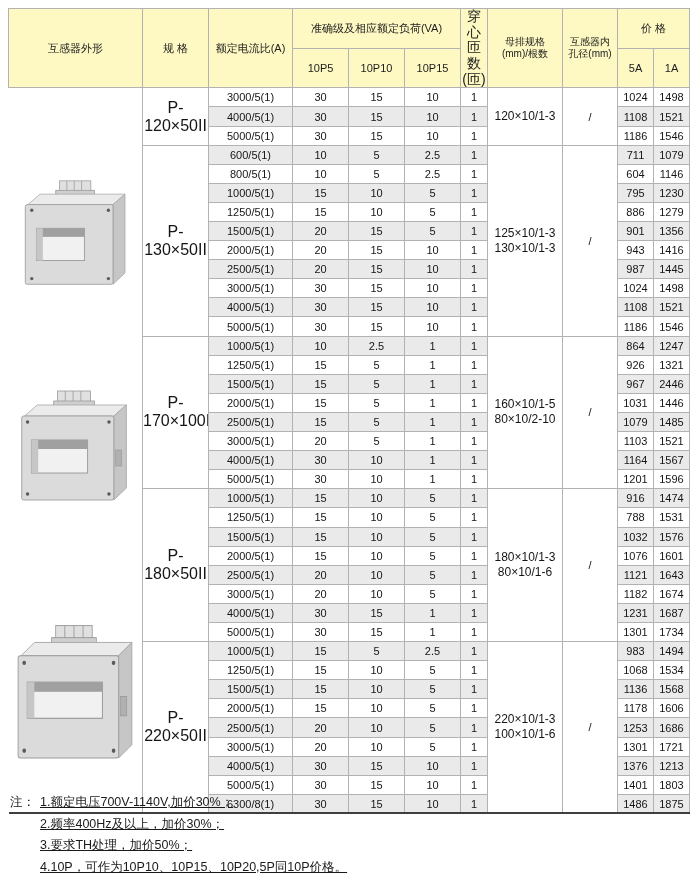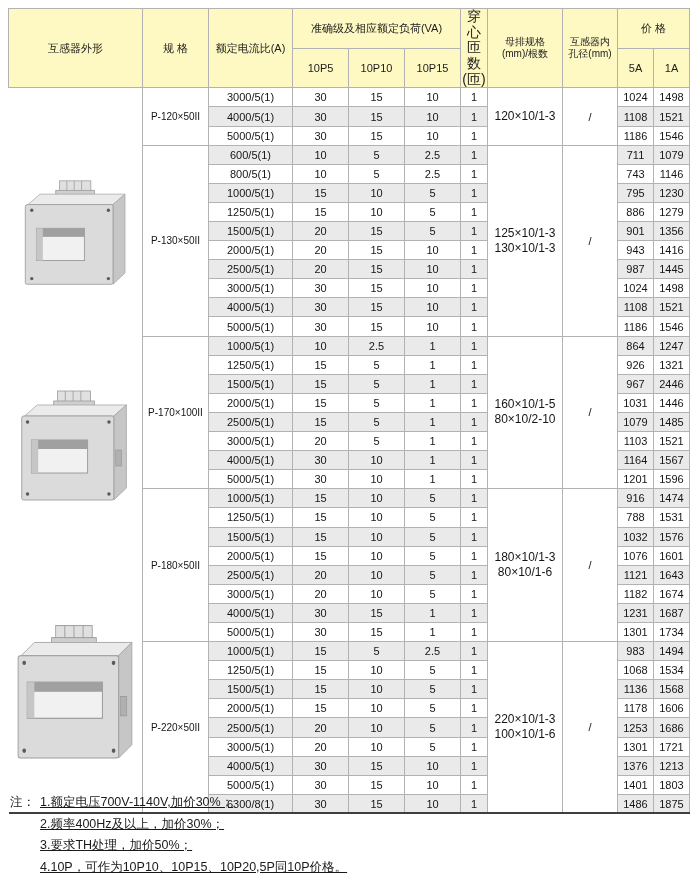--- a/index.html
+++ b/index.html
@@ -11,21 +11,21 @@
     border-bottom:2px solid #3f3f3f; }
   th, td { border:1px solid #b2b2b2; text-align:center; vertical-align:middle;
     font-size:11px; padding:0; white-space:pre-line; overflow:hidden; }
   thead th { background:#fef9c3; font-weight:normal; color:#1c1c1c; }
   thead tr.h1 { height:25px; }
   thead tr.h2 { height:24px; }
   tbody tr { height:19.1px; }
   tr.shaded td.data-cell { background:#eaeaea; }
   td.data-cell { background:#ffffff; }
   td.spec-cell, td.busbar-cell, td.bore-cell { background:#ffffff; }
-  td.spec-cell { font-size:10px; }
+  td.spec-cell { font-size:16px; }
   td.busbar-cell { font-size:12px; line-height:1.25; }
   th.th-turns { font-size:14px; line-height:1.12; }
   th.th-2line { font-size:10px; line-height:1.25; }
   td.shape-cell { border-left:none; position:relative; background:#fff; }
 
   .ct { position:absolute; }
   .ct-1 { left:8px;  top:90px;  width:120px; height:112px; }
   .ct-2 { left:4px;  top:300px; width:126px; height:118px; }
   .ct-3 { left:2px;  top:534px; width:132px; height:142px; }
 
@@ -174,21 +174,21 @@
           <td class="bore-cell" rowspan="10">/</td>
           <td class="data-cell price-cell">711</td>
           <td class="data-cell price-cell">1079</td>
         </tr>
         <tr>
           <td class="data-cell">800/5(1)</td>
           <td class="data-cell">10</td>
           <td class="data-cell">5</td>
           <td class="data-cell">2.5</td>
           <td class="data-cell">1</td>
-          <td class="data-cell price-cell">743</td>
+          <td class="data-cell price-cell">604</td>
           <td class="data-cell price-cell">1146</td>
         </tr>
         <tr class="shaded">
           <td class="data-cell">1000/5(1)</td>
           <td class="data-cell">15</td>
           <td class="data-cell">10</td>
           <td class="data-cell">5</td>
           <td class="data-cell">1</td>
           <td class="data-cell price-cell">795</td>
           <td class="data-cell price-cell">1230</td>

